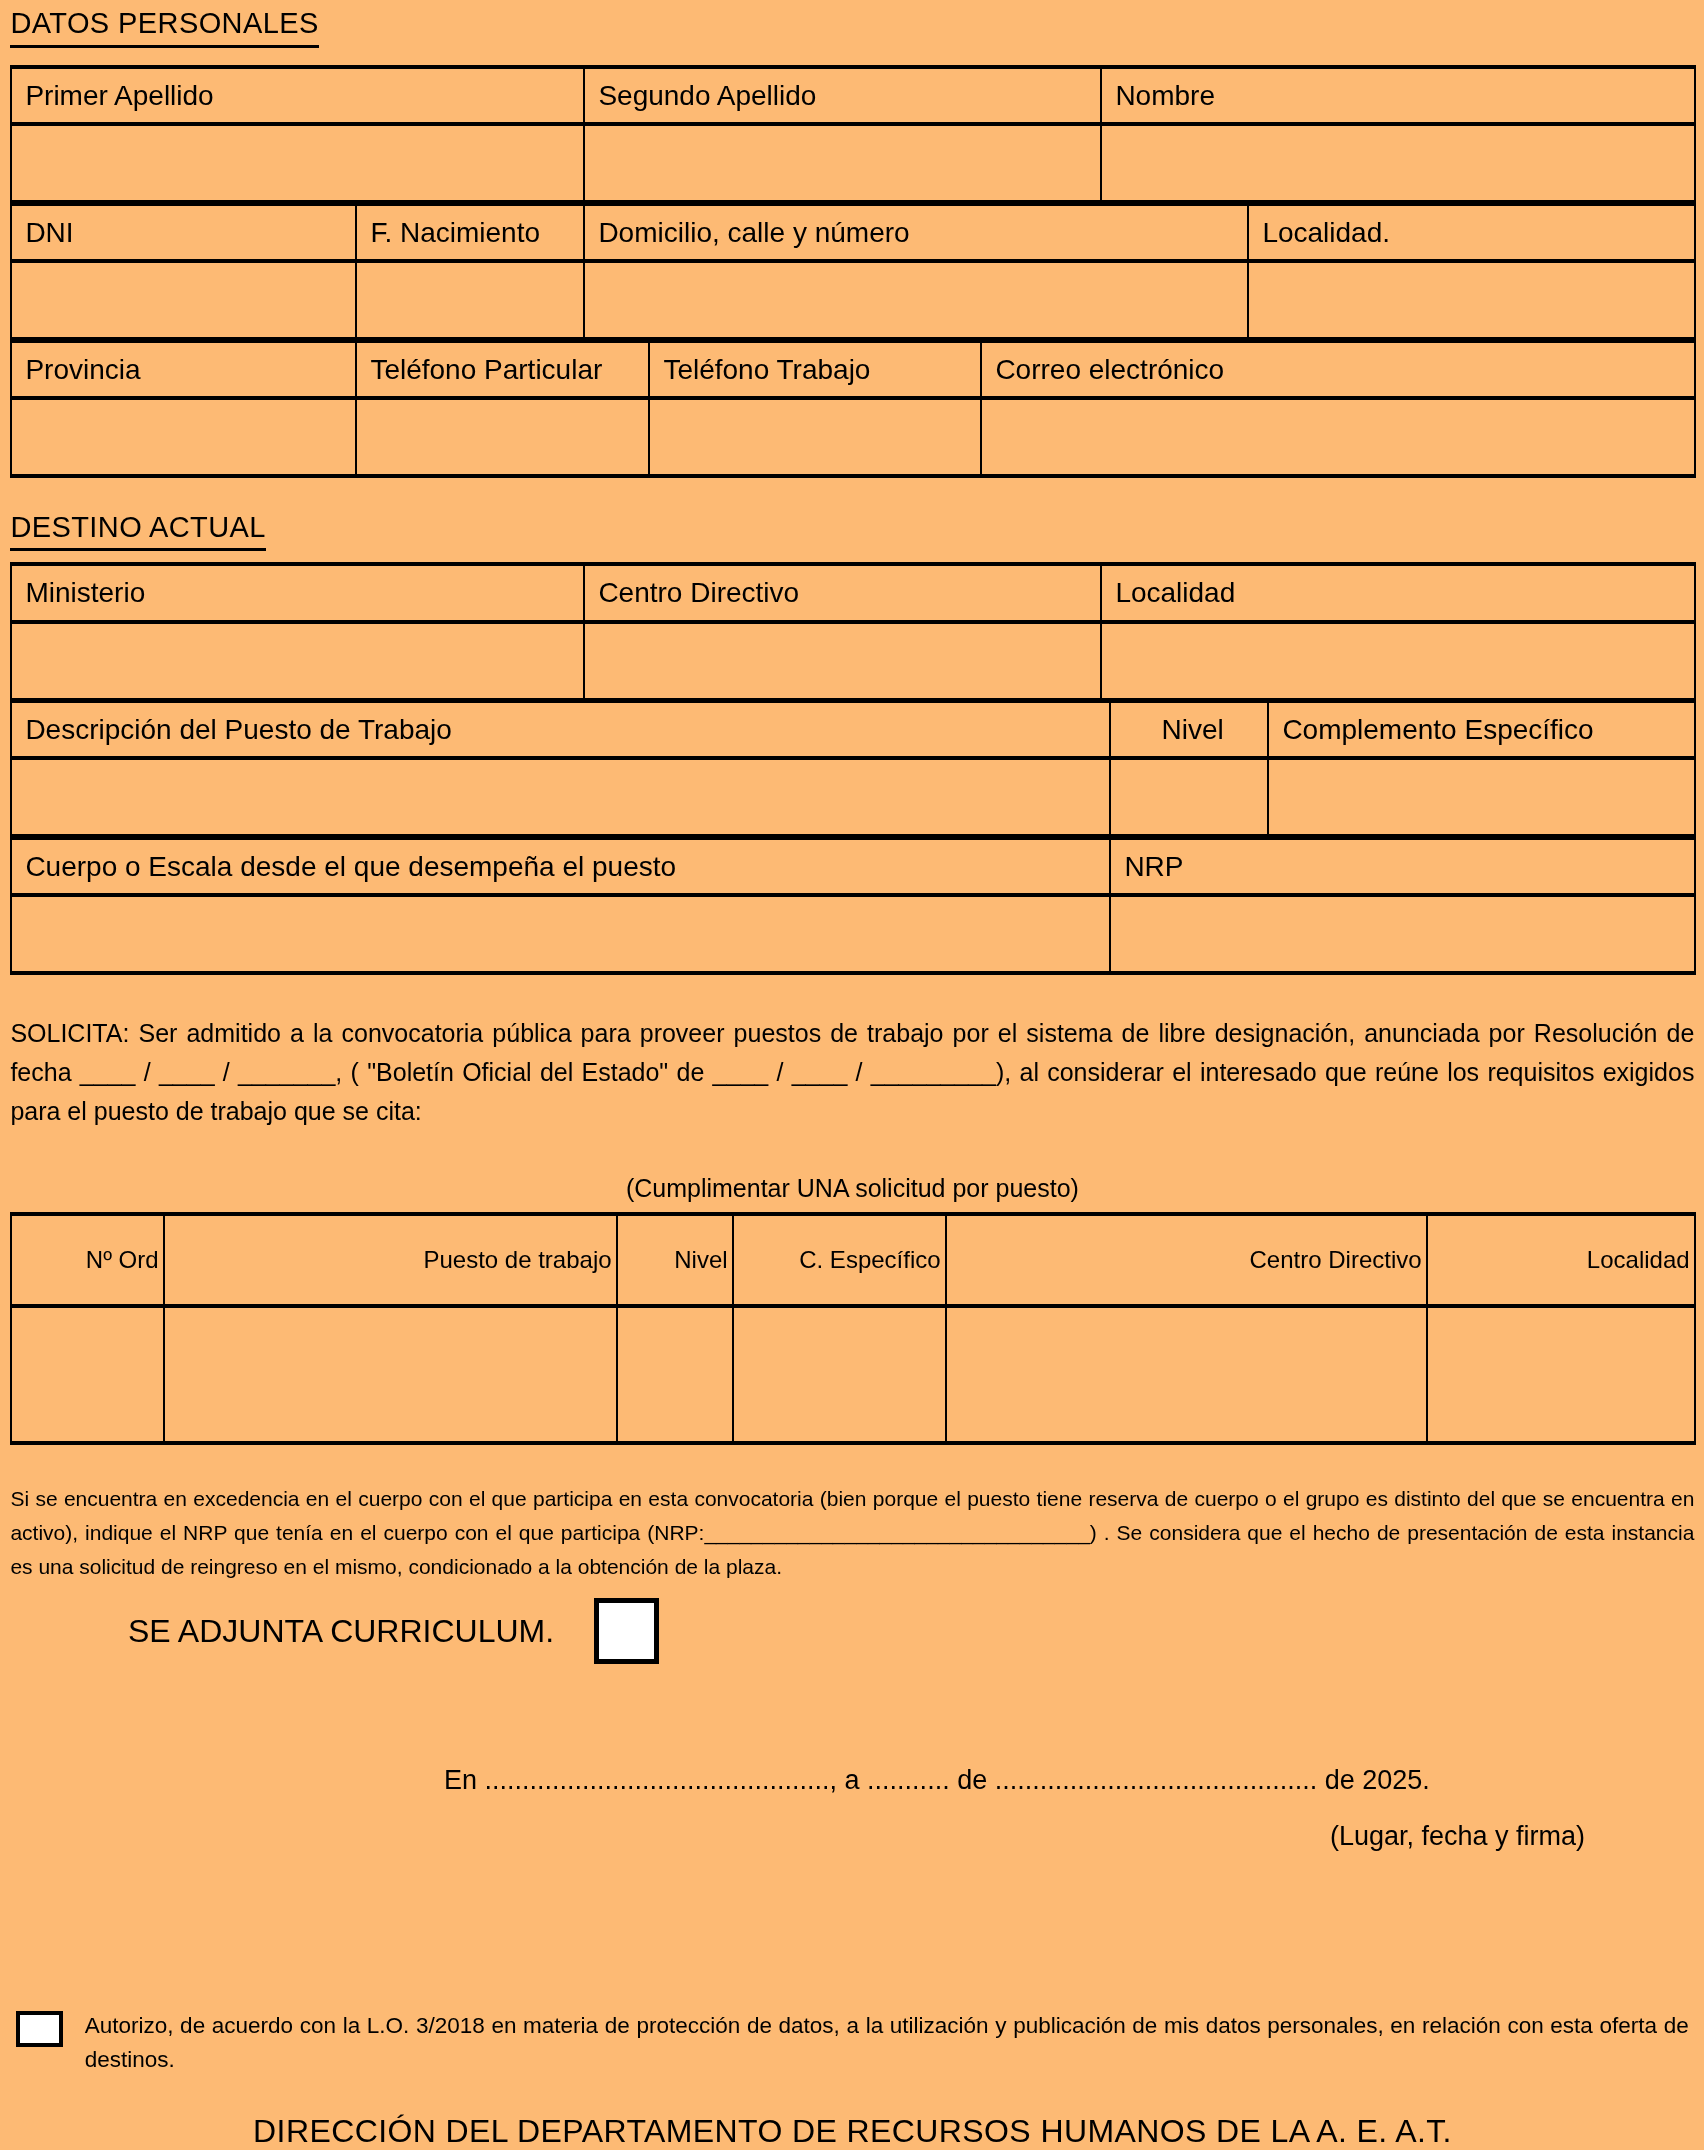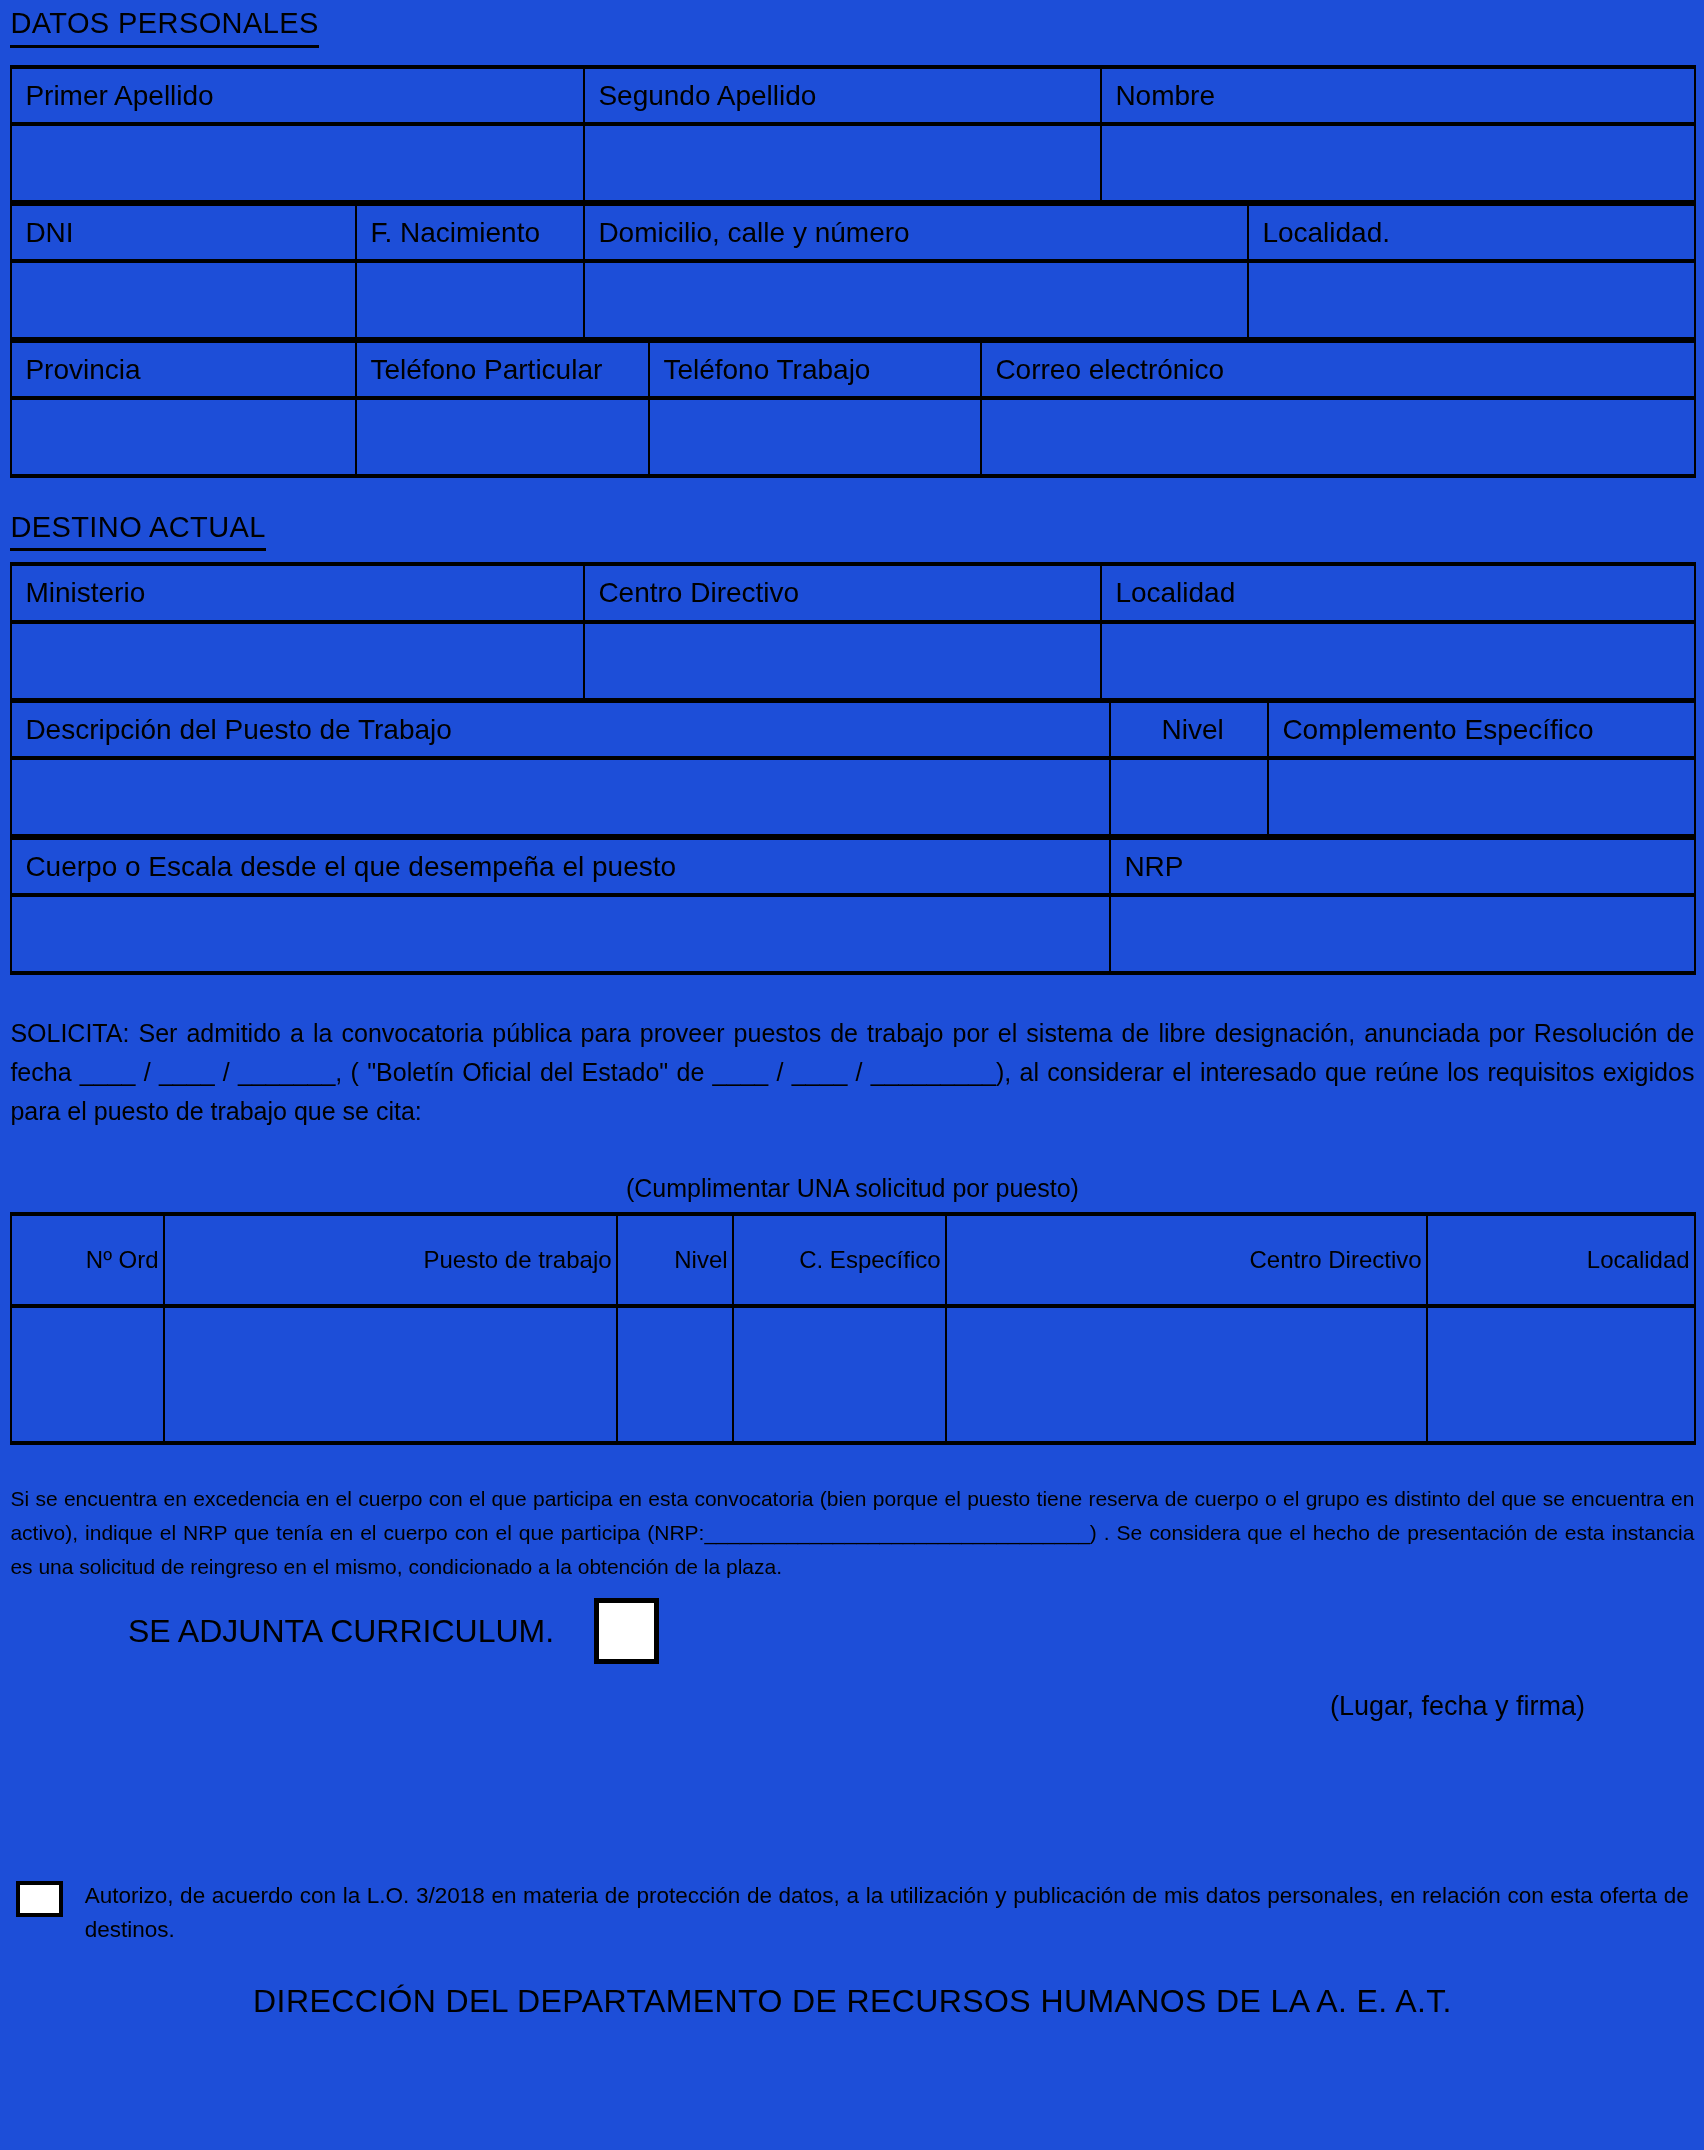--- a/index.html
+++ b/index.html
@@ -1,19 +1,19 @@
 <!DOCTYPE html>
 <html style="font-size:13px"><head>
 <meta charset="utf-8">
 <style>
   html,body{margin:0;padding:0;background:#fff;}
   .page{
     position:relative;
     width:1705px;height:2151px;
-    background:#1d4ed8;color:#000;
+    background:#fdba74;color:#000;
     font-family:"Liberation Sans","DejaVu Sans",sans-serif;
     overflow:hidden;
   }
   .sec-heading{
     margin:0 0 0 10.4px;
     font-size:29px;font-weight:400;line-height:35px;
     letter-spacing:0.4px;
   }
   .sec-heading .u{
     display:inline-block;
@@ -258,20 +258,21 @@
   </tbody>
     </table>
 
   <p class="para p-excedencia">Si se encuentra en excedencia en el cuerpo con el que participa en esta convocatoria (bien porque el puesto tiene reserva de cuerpo o el grupo es distinto del que se encuentra en activo), indique el NRP que tenía en el cuerpo con el que participa (NRP:_________________________________) . Se considera que el hecho de presentación de esta instancia es una solicitud de reingreso en el mismo, condicionado a la obtención de la plaza.</p>
 
   <div class="cv-row">
     <span class="cv-label">SE ADJUNTA CURRICULUM.</span>
     <span class="cv-box"></span>
   </div>
 
+  <div class="date-line">En .............................................., a ........... de ........................................... de 2025.</div>
   <div class="firma-note">(Lugar, fecha y firma)</div>
 
   <div class="autorizo-row">
     <span class="autorizo-box"></span>
     <div class="autorizo-text">Autorizo, de acuerdo con la L.O. 3/2018 en materia de protección de datos, a la utilización y publicación de mis datos personales, en relación con esta oferta de destinos.</div>
   </div>
 
   <div class="footer-line1">DIRECCIÓN DEL DEPARTAMENTO DE RECURSOS HUMANOS DE LA A. E. A.T.</div>
 
 </div>

